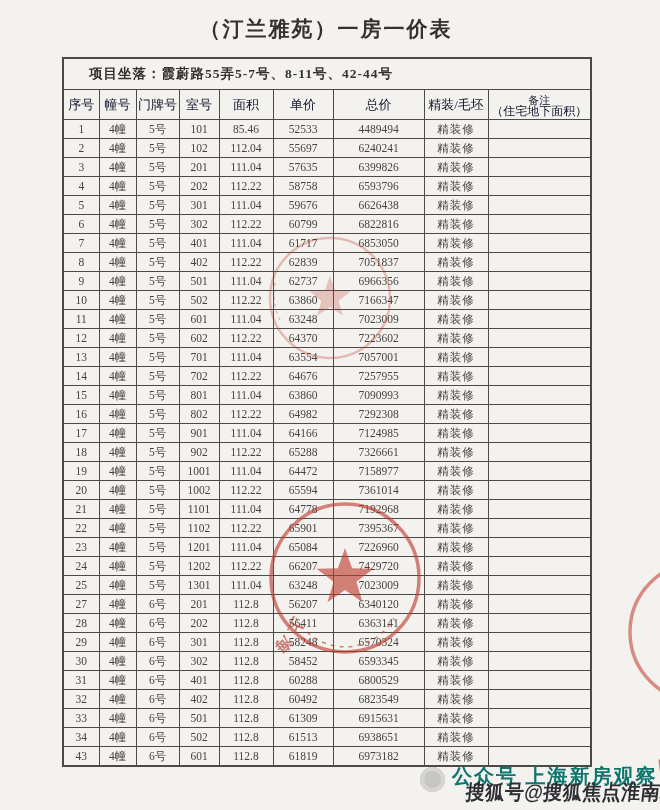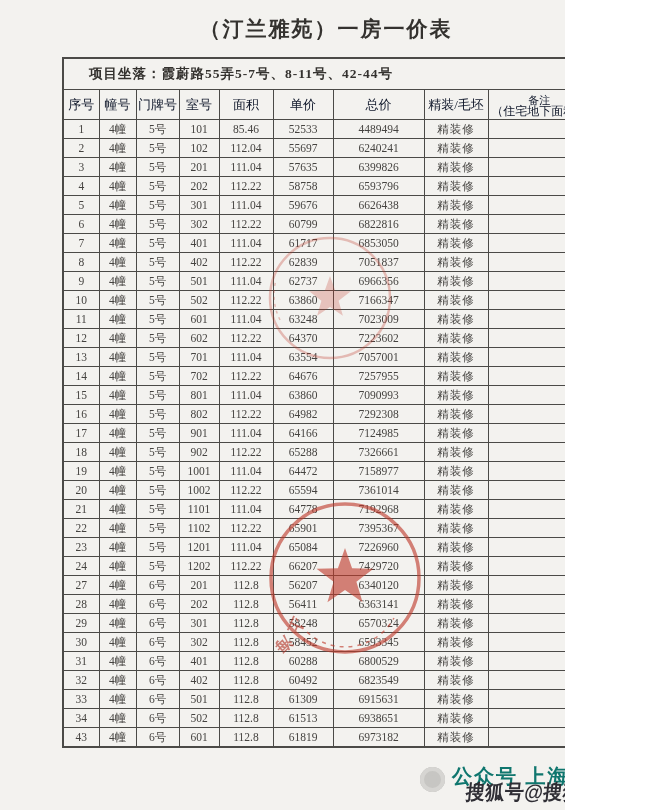--- a/index.html
+++ b/index.html
@@ -1,17 +1,17 @@
 <!DOCTYPE html>
 <html><head>
 <meta charset="utf-8">
 <style>
   html,body{margin:0;padding:0;}
   .page{
-    position:relative;width:565px;height:810px;
+    position:relative;width:660px;height:810px;
     background:#f3f2ef;overflow:hidden;
     font-family:"Liberation Serif","DejaVu Serif",serif;
     color:#3f3d3a;
   }
   .title{
     position:absolute;top:15px;left:0;width:652px;text-align:center;
     font-size:21px;font-weight:bold;letter-spacing:2px;color:#34322f;
   }
   table.price{
     position:absolute;left:62px;top:57px;width:528px;
@@ -351,20 +351,31 @@
           <td>4幢</td>
           <td>5号</td>
           <td>1202</td>
           <td>112.22</td>
           <td>66207</td>
           <td>7429720</td>
           <td class="dec">精装修</td>
           <td></td>
         </tr>
         <tr class="data-row">
+          <td>25</td>
+          <td>4幢</td>
+          <td>5号</td>
+          <td>1301</td>
+          <td>111.04</td>
+          <td>63248</td>
+          <td>7023009</td>
+          <td class="dec">精装修</td>
+          <td></td>
+        </tr>
+        <tr class="data-row">
           <td>27</td>
           <td>4幢</td>
           <td>6号</td>
           <td>201</td>
           <td>112.8</td>
           <td>56207</td>
           <td>6340120</td>
           <td class="dec">精装修</td>
           <td></td>
         </tr>

